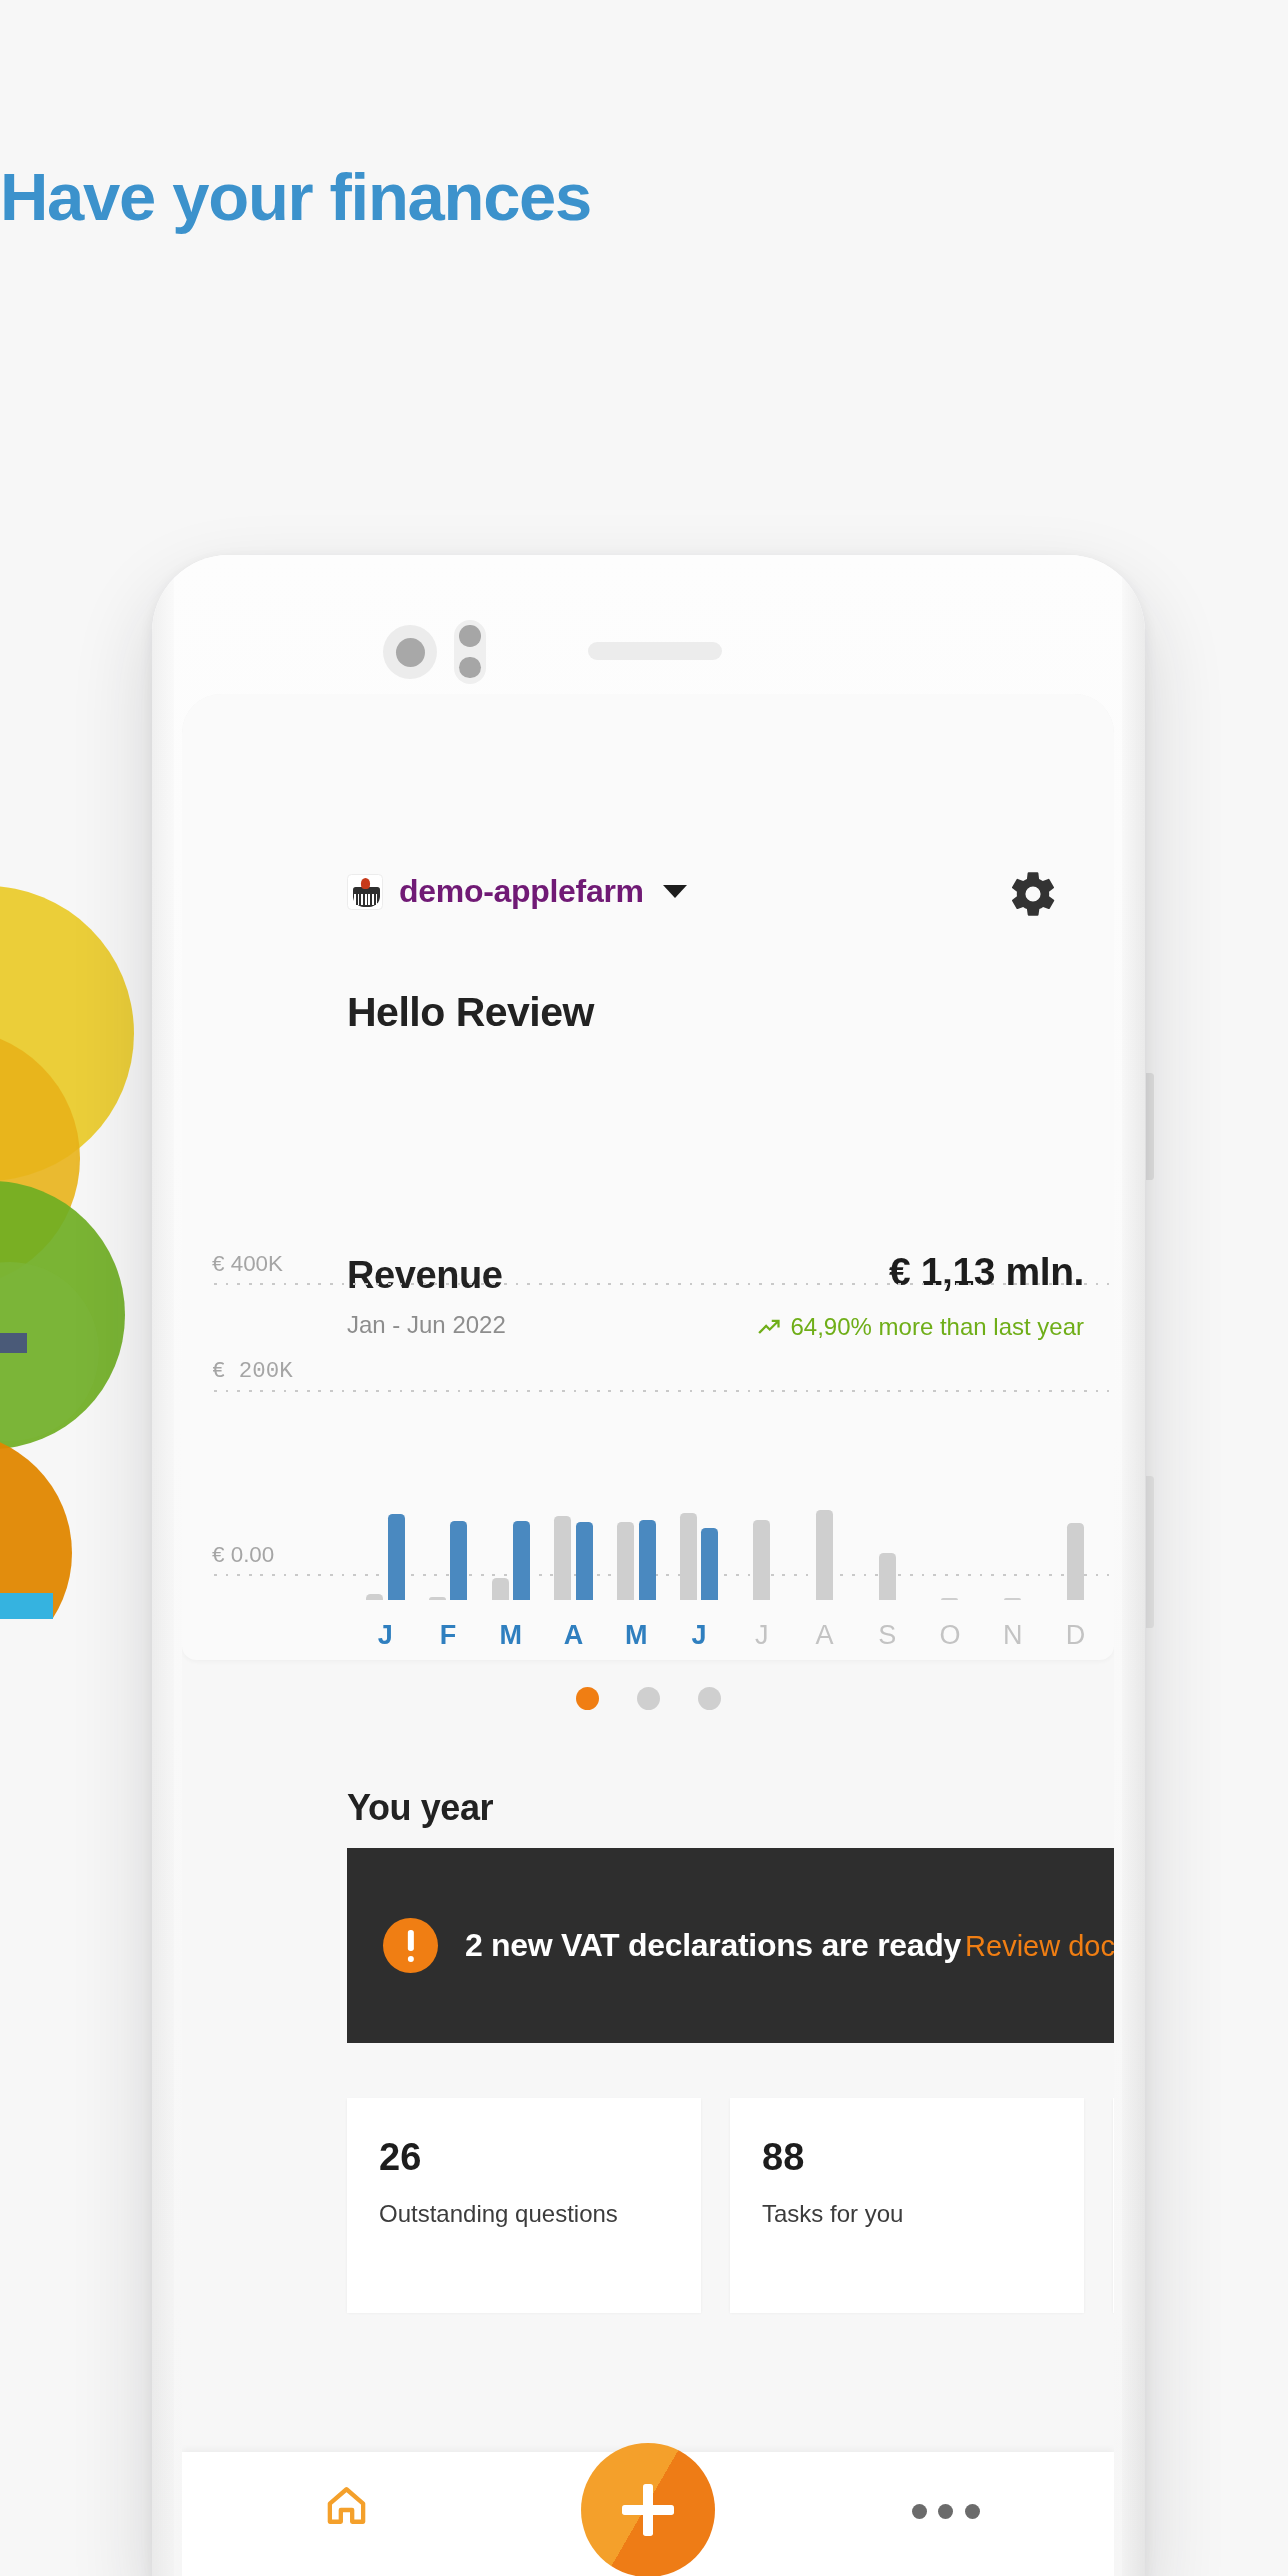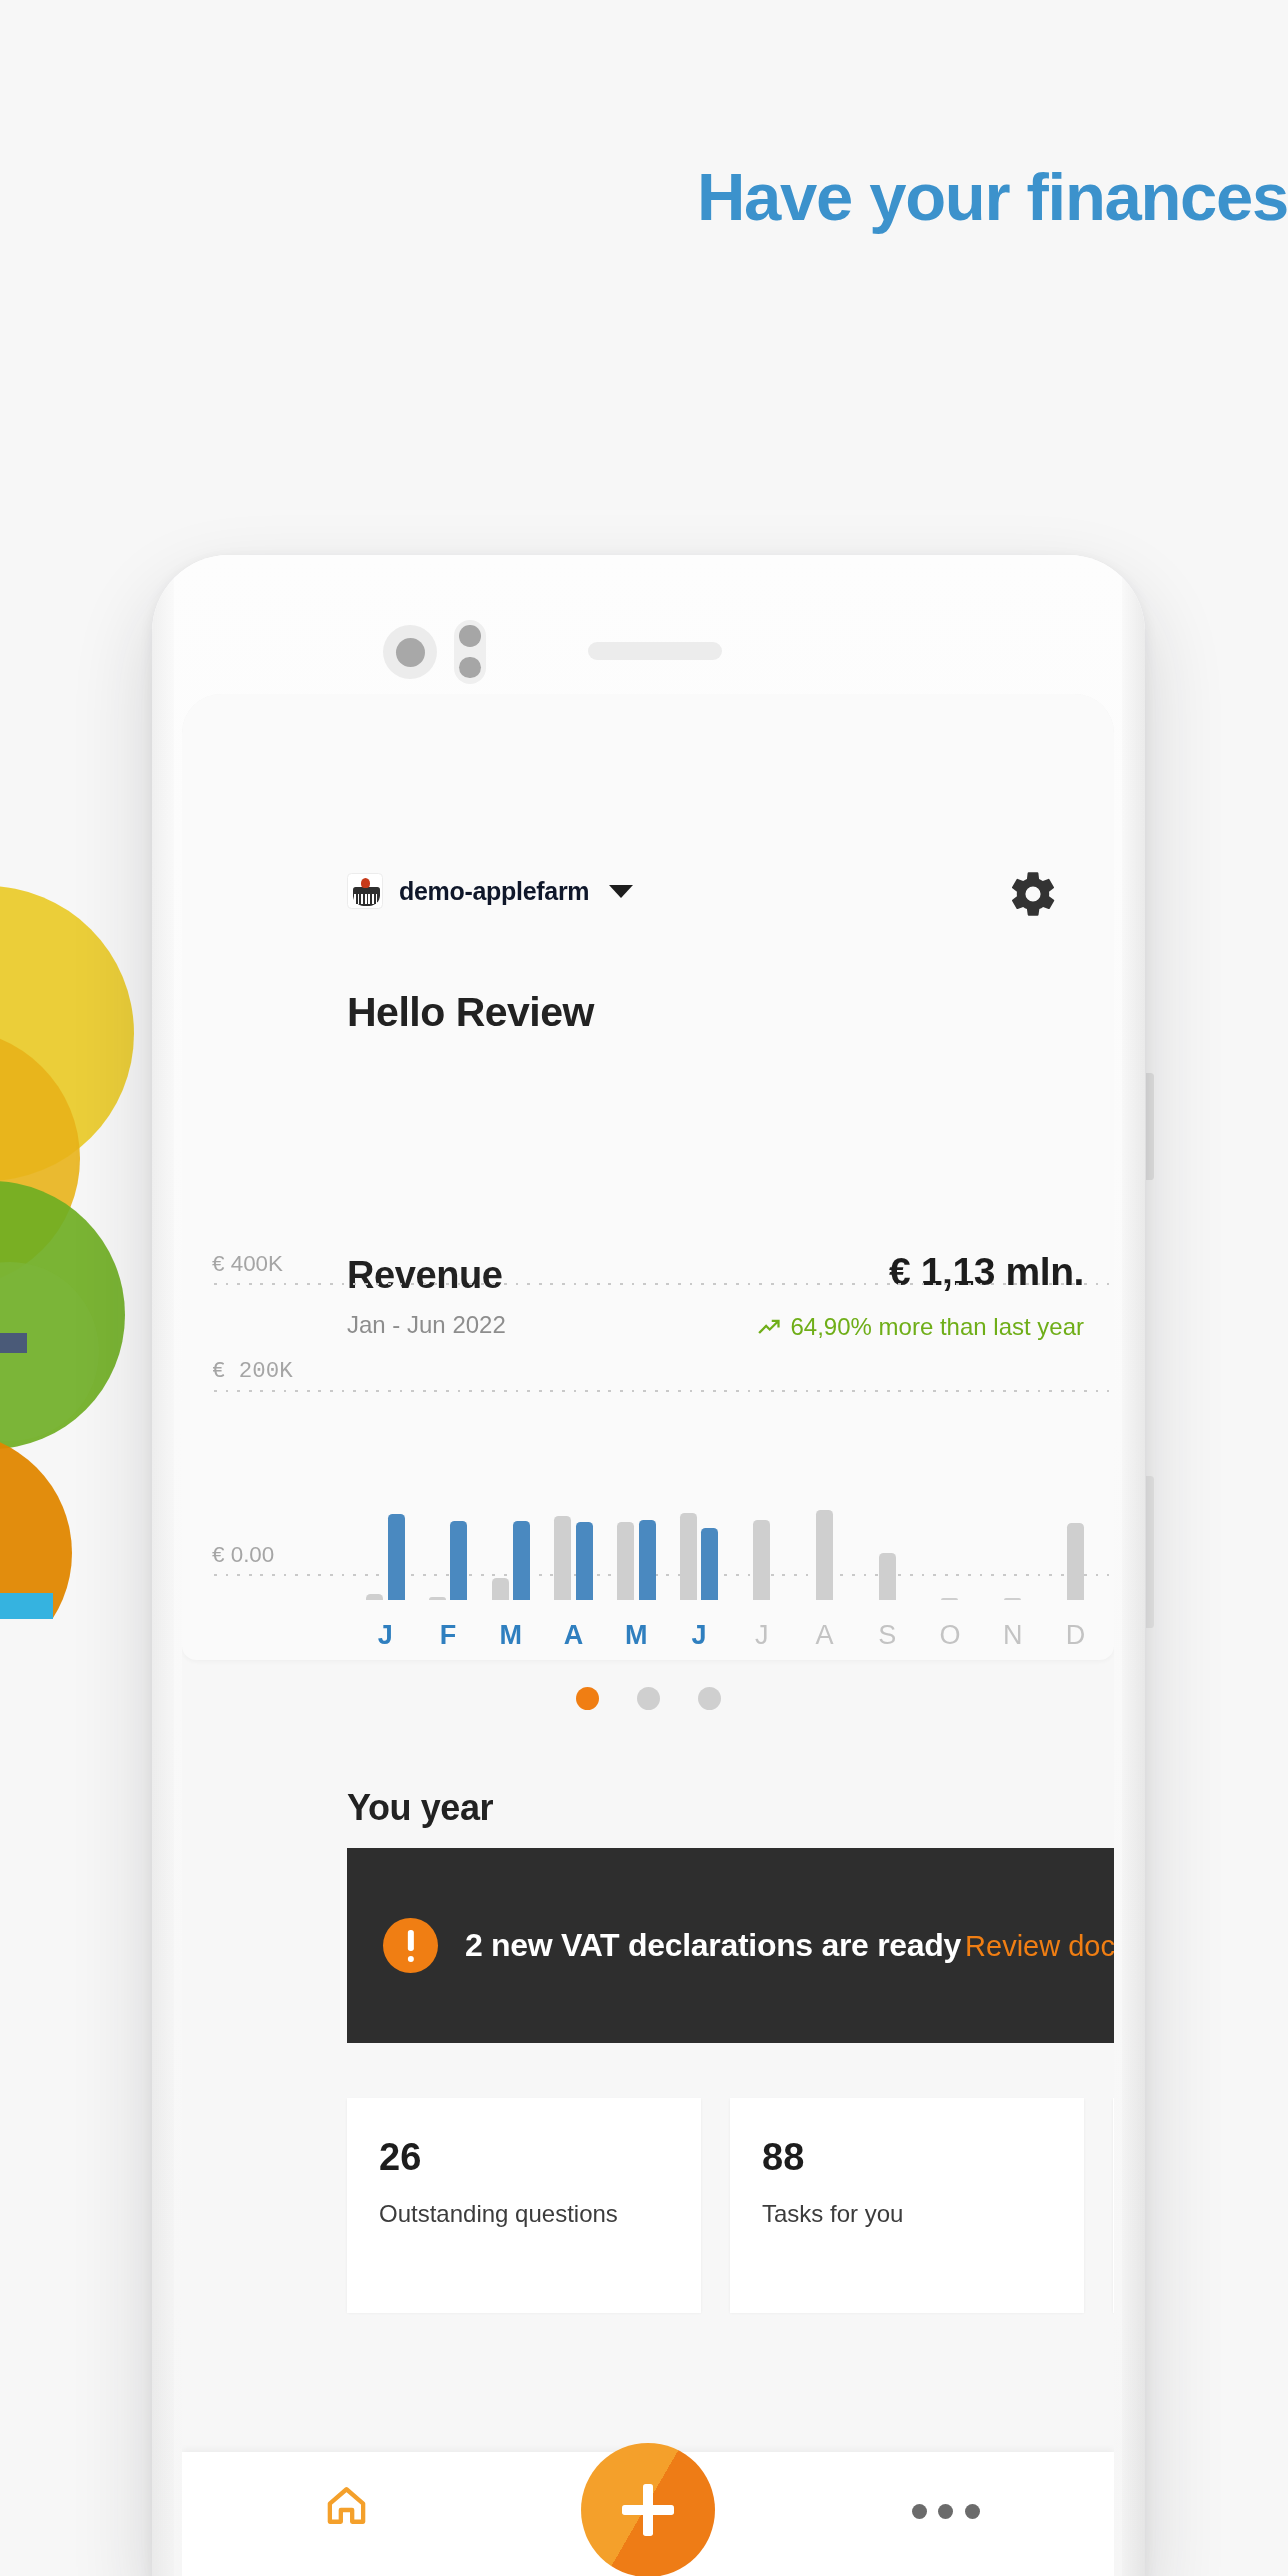--- a/index.html
+++ b/index.html
@@ -27,21 +27,21 @@
                  background:#e08700; opacity:.95; }
   .sq-blue { position:absolute; left:-54px; top:716px; width:107px; height:81px;
              background:#35b3e0; }
   .bar-navy { position:absolute; left:-27px; top:456px; width:54px; height:19.7px;
               background:#4a5a78; }
   #artwork-fade { position:absolute; left:0; top:877px; width:206px; height:742px;
                   z-index:1; pointer-events:none;
                   background:linear-gradient(to right, rgba(247,247,247,0) 55%, rgba(247,247,247,.0) 70%, rgba(247,247,247,.55) 88%, rgba(247,247,247,1) 100%); }
 
   
-  #headline { position:absolute; top:163px; left:0; width:1288px; text-align:right; z-index:5; }
+  #headline { position:absolute; top:163px; left:0; width:1288px; text-align:left; z-index:5; }
   #headline .l1 { display:block; font-size:67px; font-weight:bold; letter-spacing:-1.3px;
                   color:#3c92cc; line-height:1.0; }
   #headline .l2 { display:block; font-size:64px; font-weight:bold; letter-spacing:-1.3px;
                   color:#2e2e2e; line-height:1.0; margin-top:23px; }
 
   
   #phone-shadow { position:absolute; left:152px; top:555px; width:993px; height:2030px;
                   border-radius:77px 77px 0 0; background:#ffffff;
                   box-shadow:0 36px 81px rgba(30,30,40,.16), 0 3.6px 14.3px rgba(30,30,40,.07);
                   z-index:2; }
@@ -85,21 +85,21 @@
   #app-header { position:absolute; left:0; top:179px; width:100%; height:72px; }
   #org-chip { position:absolute; left:165px; top:0; display:flex; align-items:center; gap:16px; }
   #org-logo { width:36px; height:36px; border-radius:4.5px; background:#fff;
               border:0.9px solid #ececec; position:relative; overflow:hidden; }
   #org-logo .crest { position:absolute; left:4.5px; top:12.5px; width:27px; height:19.7px;
                      background:#2f2f2f; border-radius:2.7px 2.7px 10.7px 10.7px; }
   #org-logo .dome { position:absolute; left:13.4px; top:3.6px; width:9px; height:10.7px;
                     background:#c63a1a; border-radius:50% 50% 40% 40%; }
   #org-logo .stripes { position:absolute; left:6.3px; top:19.7px; width:23px; height:10.7px;
                        background:repeating-linear-gradient(to right,#fff 0 1.8px,#2f2f2f 1.8px 3.6px); }
-  #org-name { font-size:25px; font-weight:bold; color:#0f172a; letter-spacing:-0.3px;text-align:center; }
+  #org-name { font-size:32px; font-weight:bold; color:#701a75; letter-spacing:-0.3px;text-align:center; }
   #org-chevron { width:0;height:0;border-left:12.5px solid transparent;
                  border-right:12.5px solid transparent;border-top:13.4px solid #1d1d1d; margin-left:3.6px; }
   #gear-btn { position:absolute; right:55px; top:-5.4px; width:52px; height:52px; }
 
   #greeting { position:absolute; left:165px; top:295px; font-size:41px;
               font-weight:bold; color:#222; letter-spacing:-0.5px; }
 
   
   #search-box { position:absolute; left:165px; top:404px; width:605px; height:95px;
                 background:#fff; border:0.9px solid #dcdcdc; display:flex; align-items:center;

